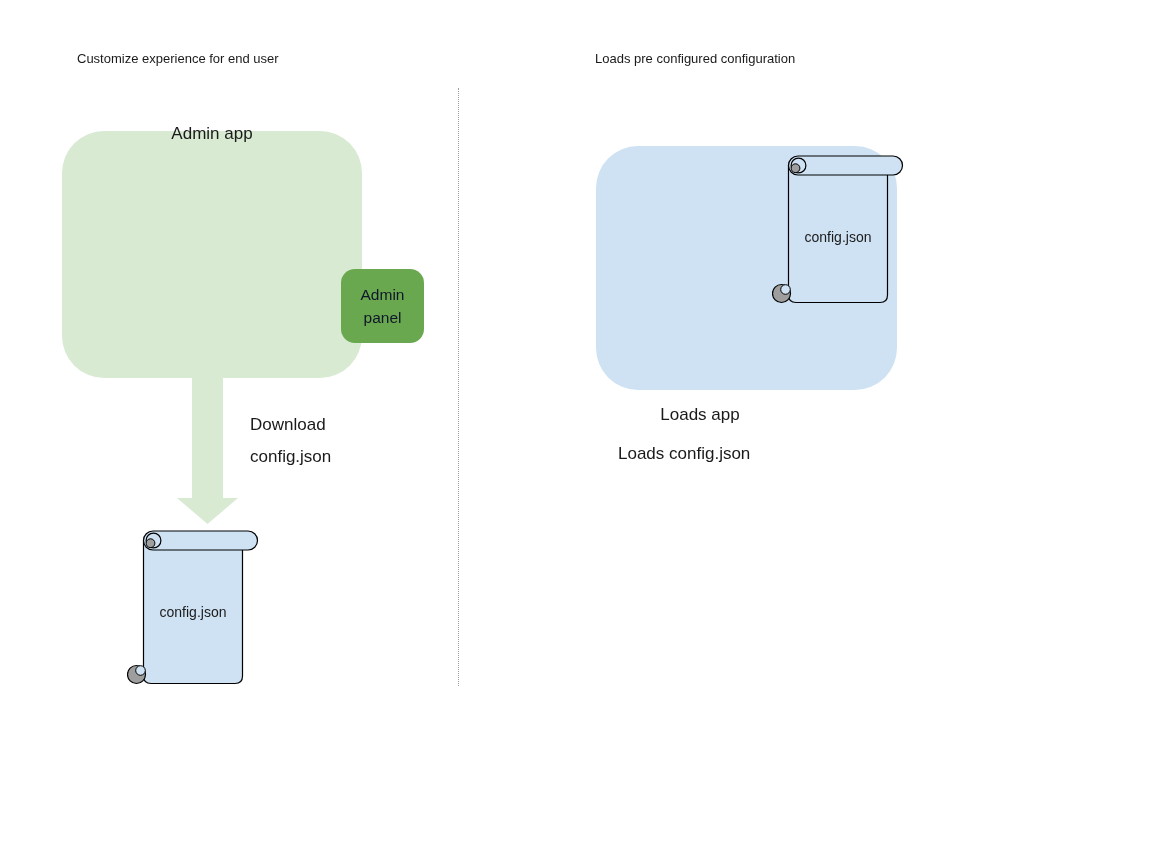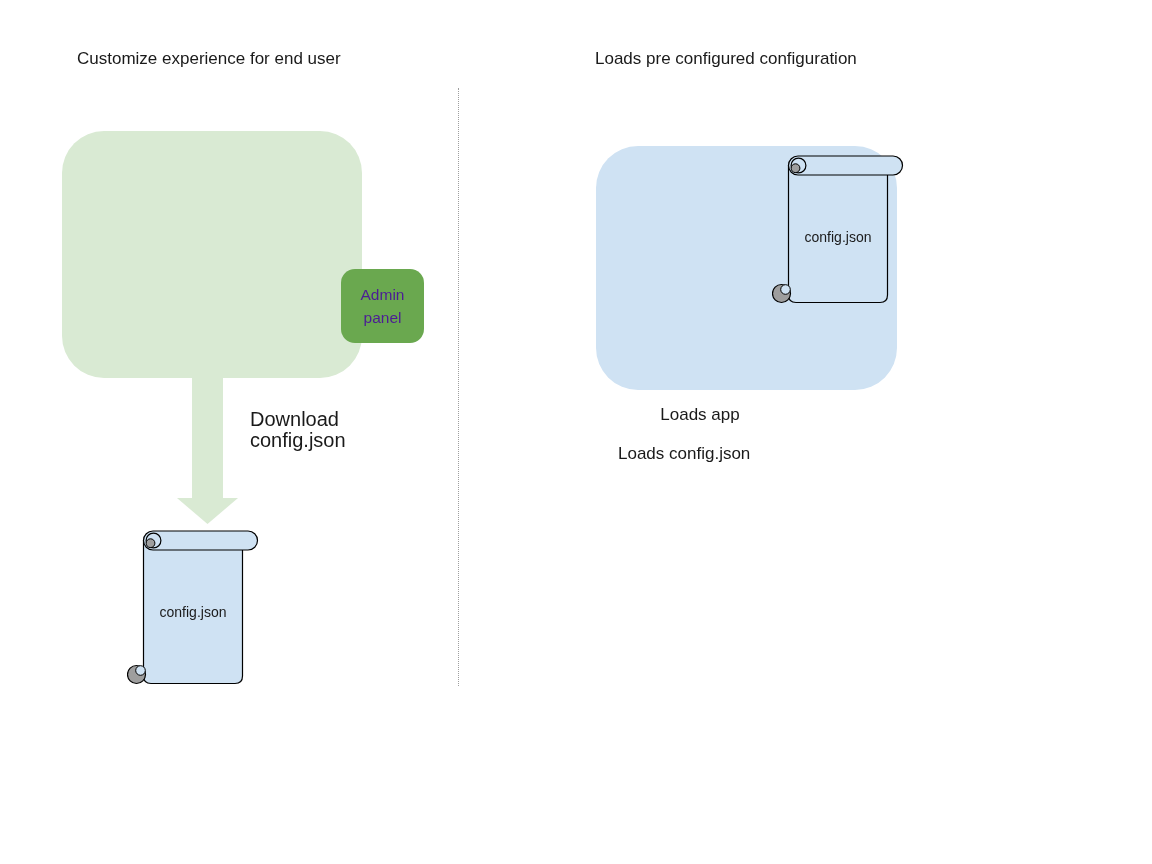--- a/index.html
+++ b/index.html
@@ -1,50 +1,51 @@
 <!DOCTYPE html>
 <html><head>
 <meta charset="utf-8">
 <style>
   html,body{margin:0;padding:0;background:#ffffff;}
   .canvas{
     position:relative;width:1152px;height:864px;background:#ffffff;overflow:hidden;
     font-family:"Liberation Sans", sans-serif;color:#1a1a1a;
   }
   .abs{position:absolute;}
-  .title{font-size:17px;line-height:20px;color:#1a1a1a;white-space:nowrap;}
+  .title{font-size:13px;line-height:20px;color:#1a1a1a;white-space:nowrap;}
   .app-box{position:absolute;border-radius:42px;}
   .admin-app{left:62px;top:131px;width:300px;height:247px;background:#d9ead3;}
   .demo-app{left:596px;top:146px;width:301px;height:244px;background:#cfe2f3;}
   .app-label{font-size:17px;color:#1a1a1a;white-space:nowrap;}
   .admin-app .app-label{position:absolute;left:0;top:243px;width:300px;text-align:center;margin-top:-121px;line-height:20px;top:50%;transform:translateY(-50%);}
   .admin-panel{
     position:absolute;left:279px;top:138px;width:83px;height:74px;border-radius:14px;
     background:#6aa84f;display:flex;align-items:center;justify-content:center;text-align:center;
-    font-size:15.5px;line-height:23px;color:#4c1d95;
+    font-size:15.5px;line-height:23px;color:#0f172a;
   }
   .demo-label{position:absolute;left:0;top:259px;width:208px;text-align:center;font-size:17px;}
-  .download-label{left:250px;top:409px;width:112px;font-size:20px;line-height:21px;}
+  .download-label{left:250px;top:409px;width:112px;font-size:17px;line-height:32px;}
   .caption{left:618px;top:444px;font-size:17px;white-space:nowrap;}
   .divider{left:458px;top:88px;height:598px;width:0;border-left:1px dotted #9e9e9e;}
   .arrow-wrap{left:170px;top:377px;width:76px;height:149px;}
   .scroll{position:absolute;}
   .scroll-label{position:absolute;left:16px;width:100px;top:74px;text-align:center;font-size:14px;line-height:16px;color:#1a1a1a;}
 </style>
 </head>
 <body>
 
 <div class="canvas">
 
   <div class="abs title" style="left:77px;top:49px;">Customize experience for end user</div>
   <div class="abs title" style="left:595px;top:49px;">Loads pre configured configuration</div>
 
   <div class="abs divider"></div>
 
   <div class="app-box admin-app">
+    <div class="app-label">Admin app</div>
     <div class="admin-panel">
       <span>Admin panel</span>
     </div>
   </div>
 
   <div class="abs arrow-wrap">
     <svg width="76" height="149" viewBox="0 0 76 149">
       <path d="M22,0 H53 V121 H68 L37.5,147 L7,121 H22 Z" fill="#d9ead3"></path>
     </svg>
   </div>

